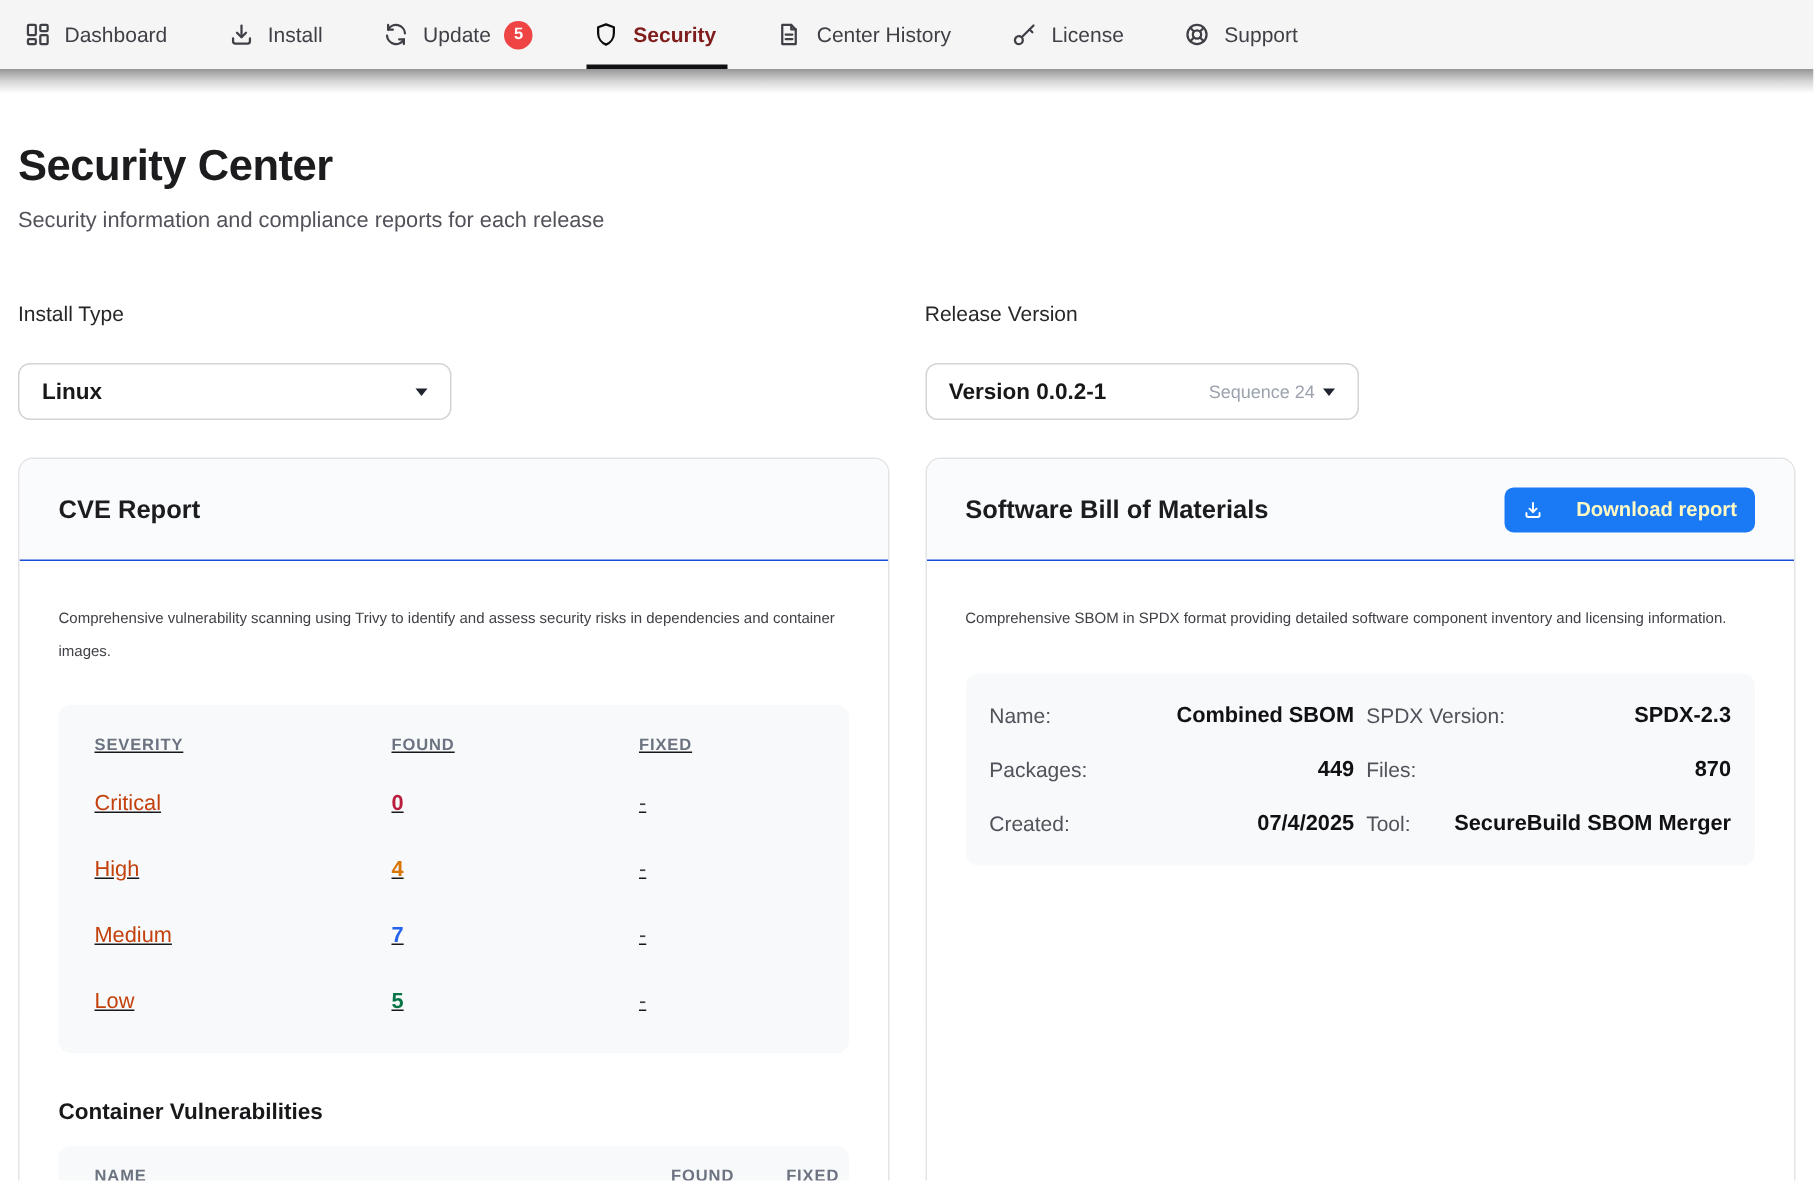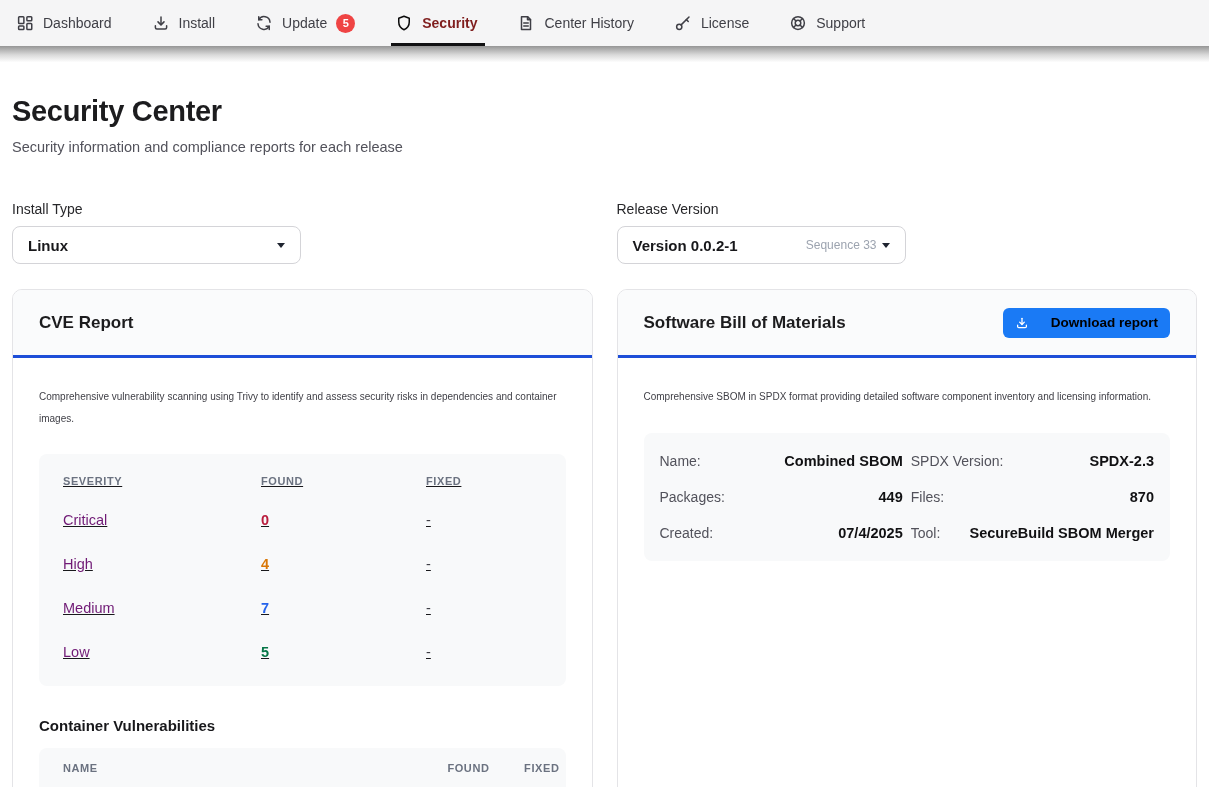--- a/index.html
+++ b/index.html
@@ -23,63 +23,63 @@
     background:linear-gradient(to bottom,#969696,#d9d9d9 55%,#fdfdfd); }
 
   
   .main { padding:0 12px; }
   .page-title { margin-top:33px; font-size:29px; font-weight:700;
     letter-spacing:-0.3px; color:#1c1c1e; }
   .page-subtitle { margin-top:11px; font-size:14.5px; color:#52525b; }
 
   .two-col { display:grid; grid-template-columns:1fr 1fr; column-gap:24px; }
   .filters { margin-top:46px; }
-  .field-label { font-size:14px; color:#27272a; margin-bottom:9px; }
+  .field-label { font-size:14px; color:#27272a; margin-bottom:25px; }
   .select { width:289px; height:38px; border:1px solid #d4d4d8; border-radius:8px;
     background:#fff; display:flex; align-items:center; justify-content:space-between;
     padding:0 15px; cursor:pointer; }
   .select-value { font-size:15px; font-weight:700; color:#18181b; }
   .caret { width:0; height:0; border-left:4.5px solid transparent;
     border-right:4.5px solid transparent; border-top:5.5px solid #1f2430; }
   .select-right { display:flex; align-items:center; gap:5px; }
   .seq-text { font-size:12px; color:#9ca3af; }
 
   
   .cards { margin-top:25px; align-items:stretch; }
   .card { border:1px solid #e4e4e7; border-radius:10px; background:#fff;
     min-height:540px; overflow:hidden; }
-  .card-header { height:68px; background:#fafbfc; border-bottom:3px solid #1d4ed8;
+  .card-header { height:68px; background:#fafbfc; border-bottom:1px solid #1d4ed8;
     display:flex; align-items:center; justify-content:space-between; padding:0 26px; }
   .card-title { font-size:17px; font-weight:700; color:#1c1c1e; }
   .card-body { padding:28px 26px; }
   .card-desc { font-size:10px; line-height:21.5px; color:#3f3f46; }
 
   
   .sev-box { margin-top:25px; background:#f8f9fa; border-radius:8px;
     padding:10px 0 12px; }
   .sev-row { display:grid; grid-template-columns:198px 165px 1fr;
     padding:0 24px; align-items:center; height:44px;text-decoration:underline; }
   .sev-head { height:34px; }
   .sev-head span { font-size:11px; font-weight:700; letter-spacing:0.6px;
     color:#6b7280; }
-  .sev-name { font-size:14.5px; color:#701a75; }
+  .sev-name { font-size:14.5px; color:#c2410c; }
   .sev-found { font-size:14.5px; font-weight:600; }
   .sev-fixed { font-size:14.5px; color:#3f3f46; }
 
   .cv-title { margin-top:31px; font-size:15px; font-weight:700; color:#18181b; }
   .cv-head { margin-top:14px; background:#f8f9fa; border-radius:8px 8px 0 0;
     height:40px; display:flex; align-items:center; padding:0 6px 0 24px;
     font-size:11px; font-weight:700; letter-spacing:0.6px; color:#6b7280; }
   .cv-name { flex:1; }
   .cv-found { width:60px; text-align:right; }
   .cv-fixed { width:70px; text-align:right; }
 
   
   .btn-primary { display:flex; align-items:center; gap:22px; height:30px;
-    background:#1a7af5; color:#000000; border:none; border-radius:6px;
+    background:#1a7af5; color:#fef9c3; border:none; border-radius:6px;
     padding:0 12px; font-size:13.5px; font-weight:600; cursor:pointer;
     font-family:"Liberation Sans", sans-serif; }
   .btn-primary svg { width:14px; height:14px; stroke:#fff; }
   .sbom-box { margin-top:25px; background:#f8f9fa; border-radius:8px;
     padding:10px 16px; display:grid; grid-template-columns:1fr 1fr;
     column-gap:8px; }
   .sbom-cell { height:36px; display:flex; align-items:center;
     justify-content:space-between; }
   .sbom-label { font-size:14px; color:#52525b; white-space:nowrap; }
   .sbom-value { font-size:14.5px; font-weight:700; color:#111113;
@@ -163,21 +163,21 @@
       <div class="select">
         <span class="select-value">Linux</span>
         <span class="caret"></span>
       </div>
     </div>
     <div>
       <div class="field-label">Release Version</div>
       <div class="select">
         <span class="select-value">Version 0.0.2-1</span>
         <span class="select-right">
-          <span class="seq-text">Sequence 33</span>
+          <span class="seq-text">Sequence 24</span>
           <span class="caret"></span>
         </span>
       </div>
     </div>
   </div>
 
   <div class="two-col cards">
 
     <section class="card">
       <div class="card-header">

